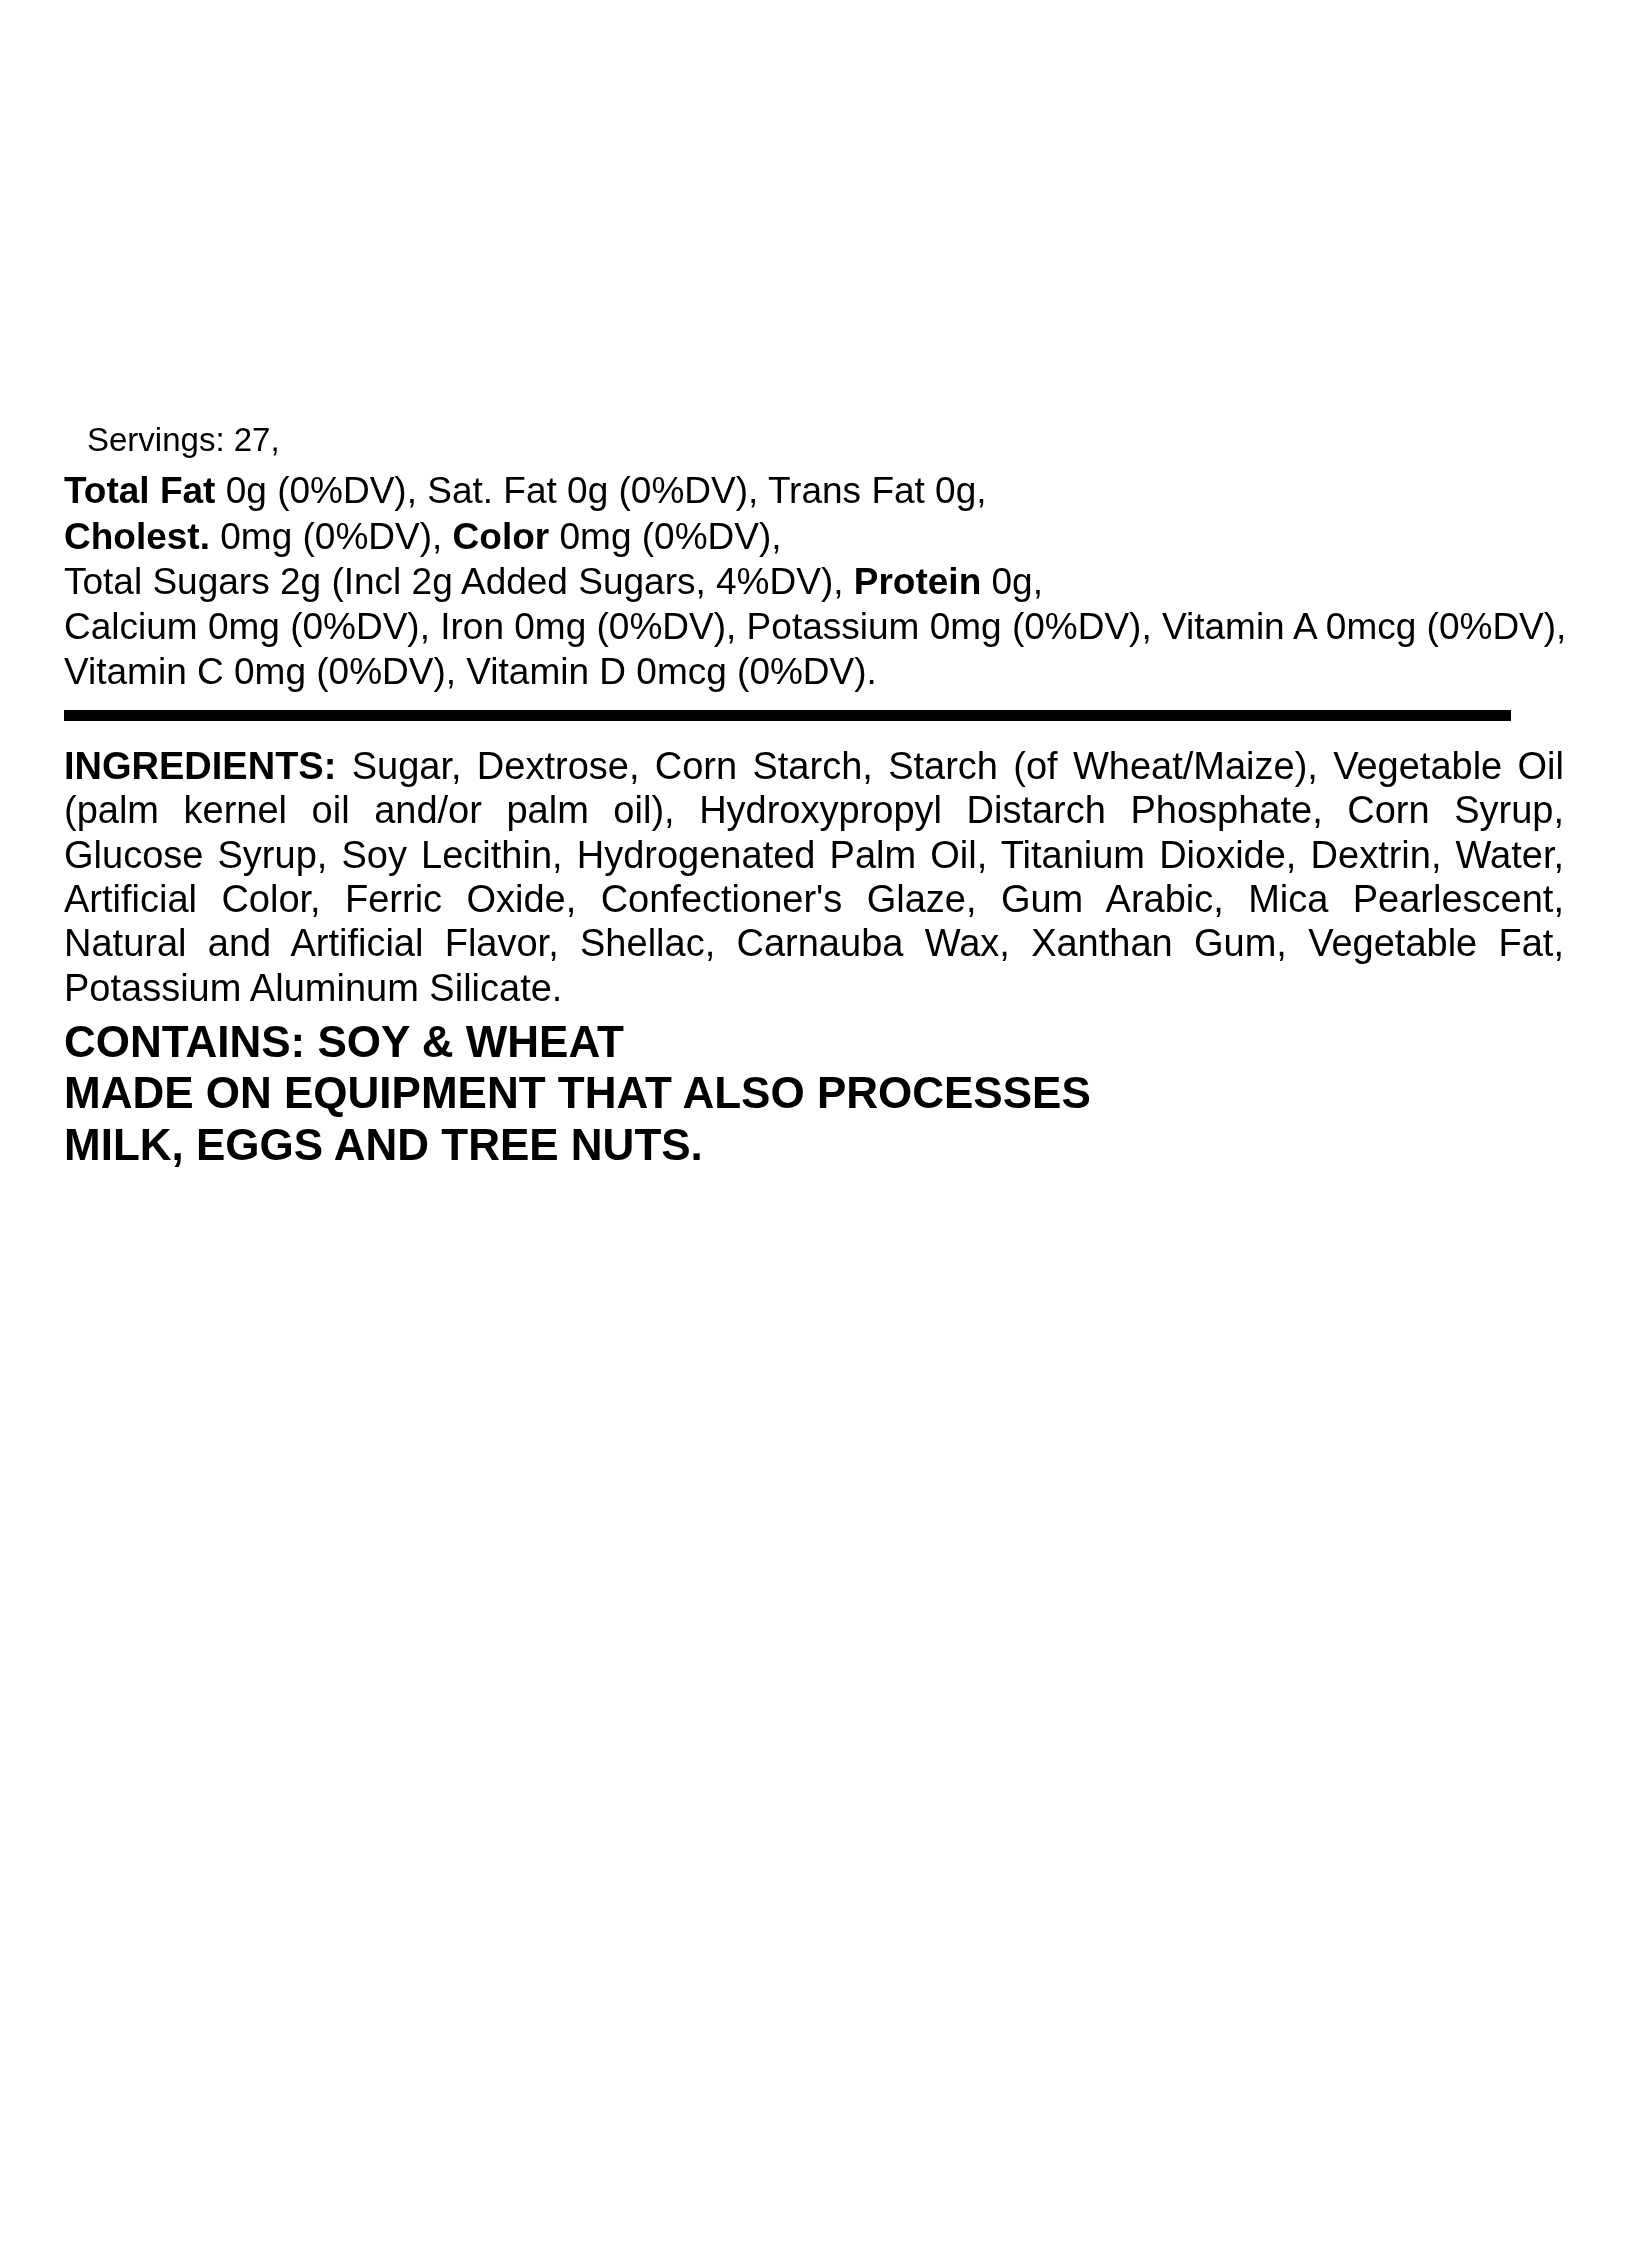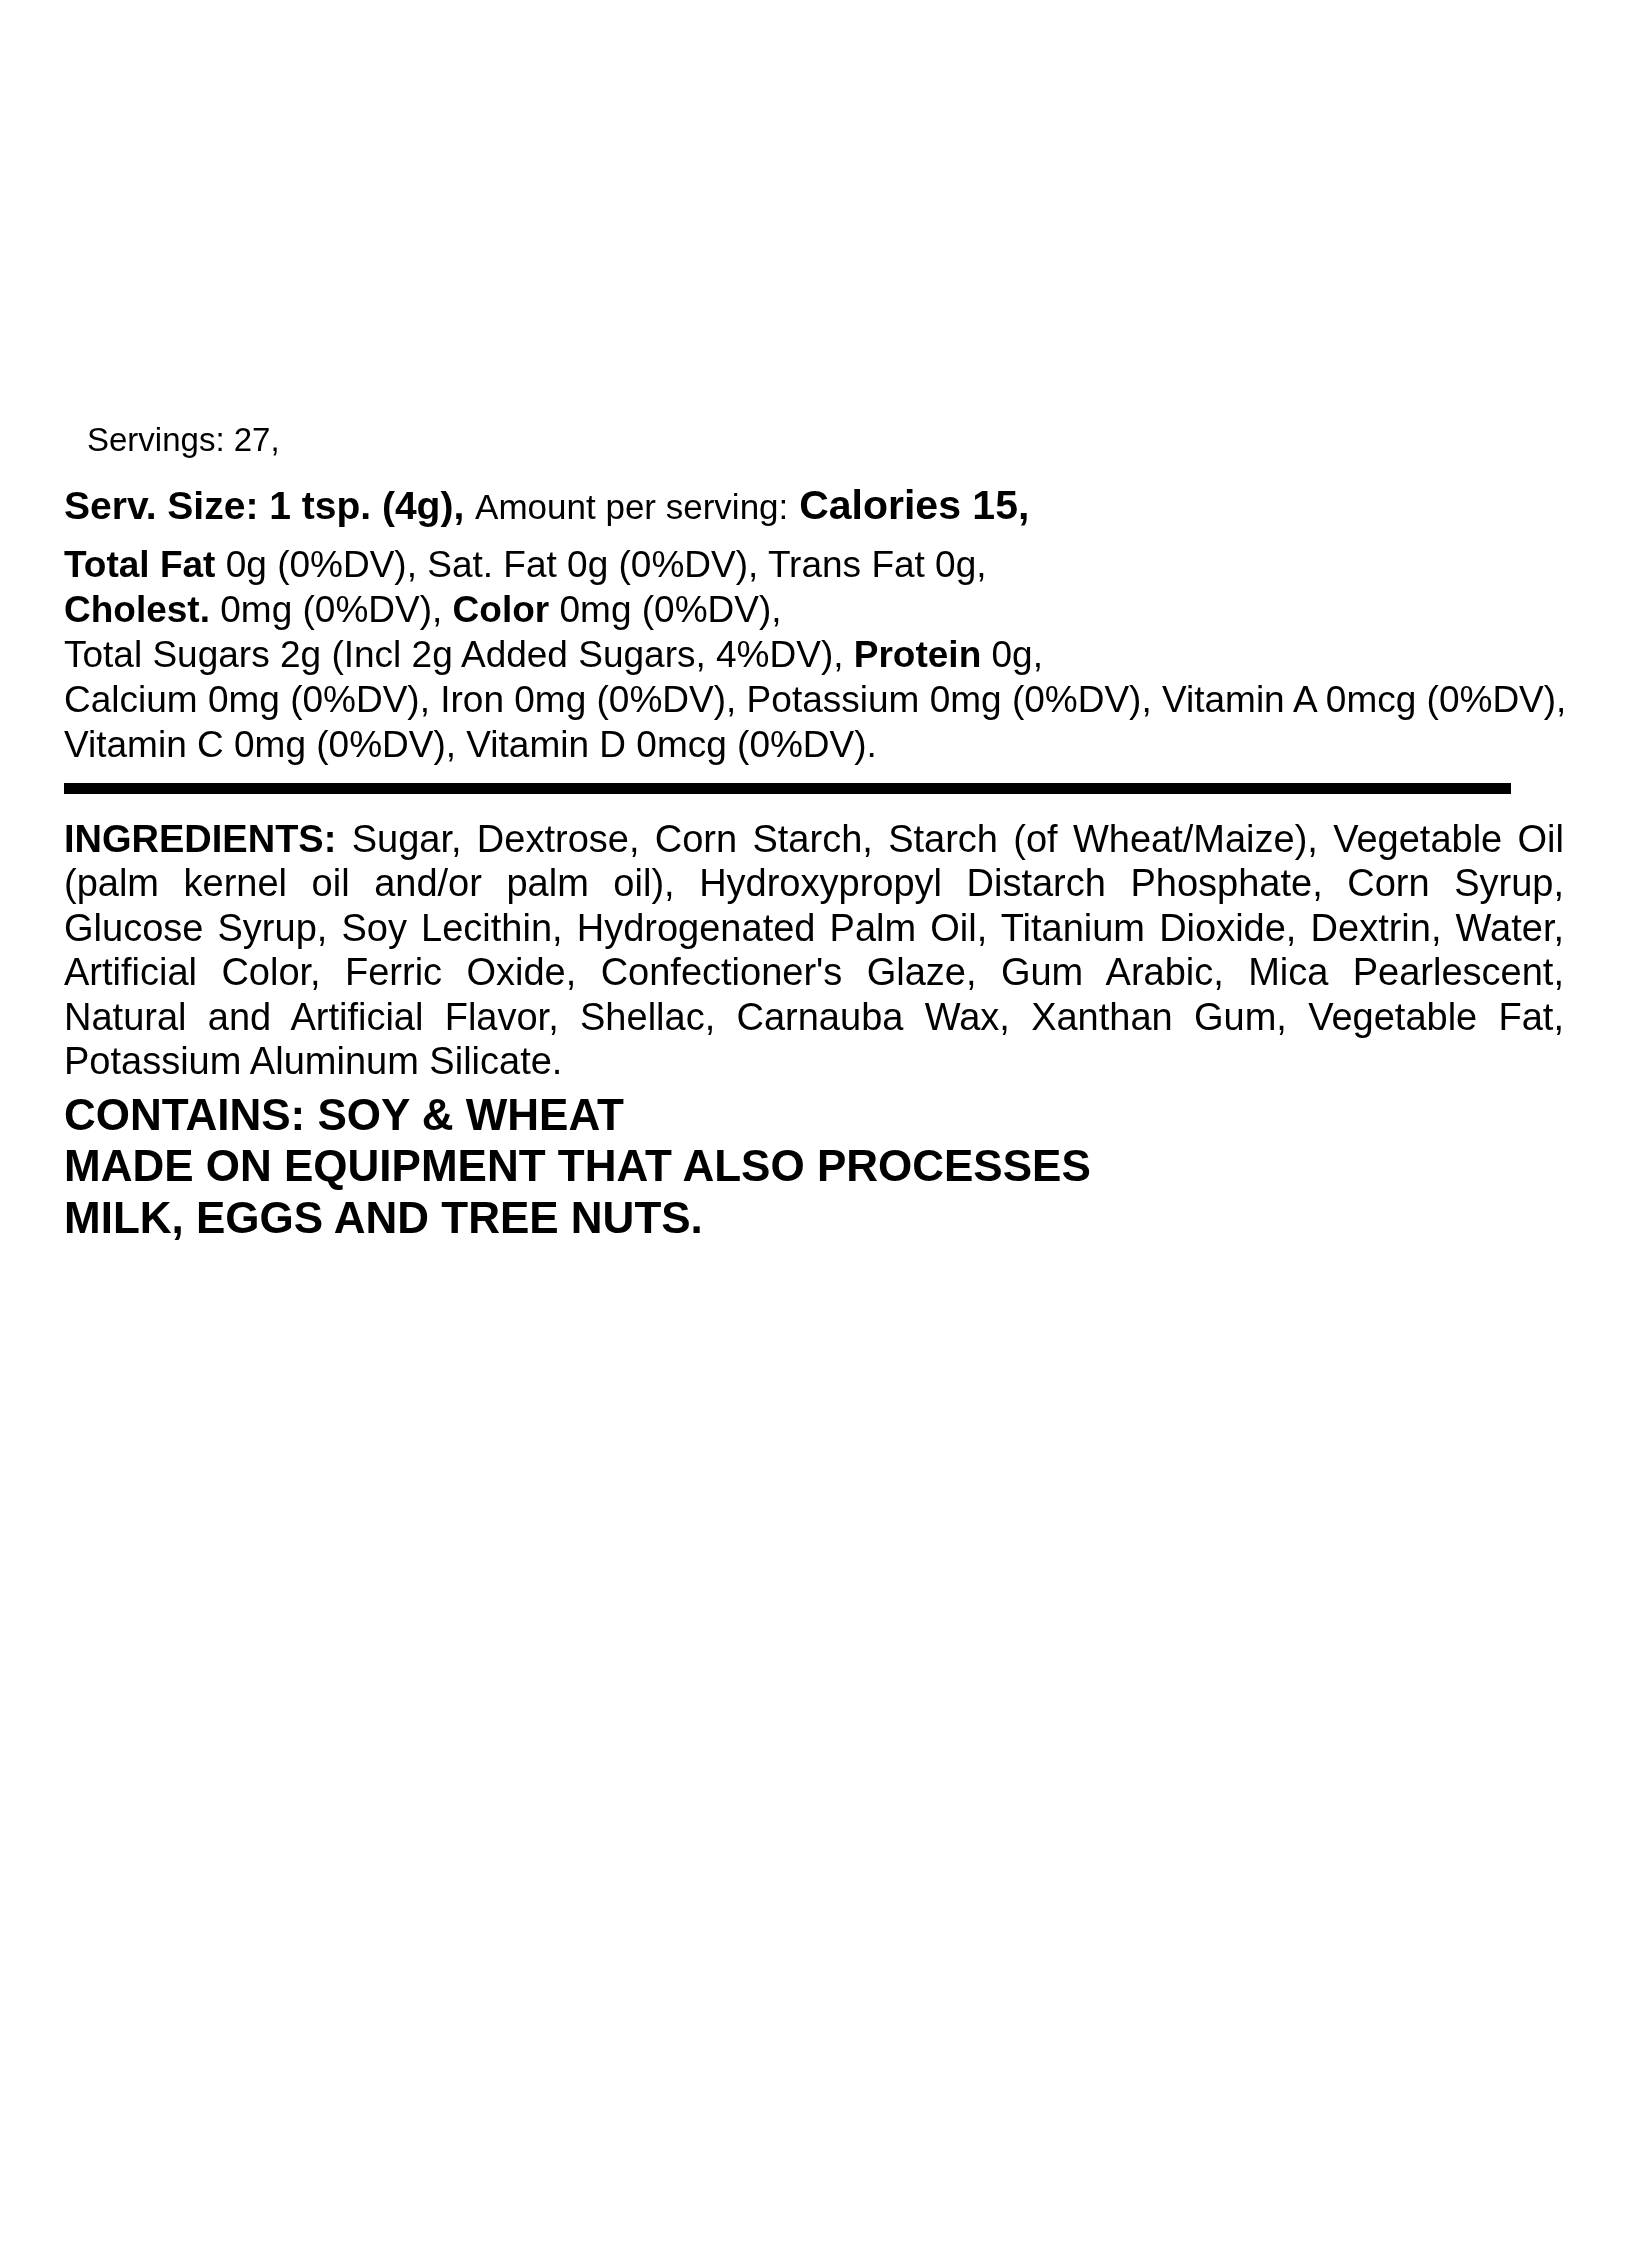--- a/index.html
+++ b/index.html
@@ -87,26 +87,20 @@
 </style>
 </head>
 <body>
 
 <div class="label">
 
   <div class="nf-headline">
     <span class="nf-servings">Servings: 27,</span>
   </div>
 
-  <div class="nf-servsize">
-    <span class="b">Serv. Size:</span>
-    <span class="b">1 tsp. (4g),</span>
-    <span class="r">Amount per serving:</span>
-    <span class="cal">Calories 15,</span>
-  </div>
 
   <div class="nf-body">
     <span class="line"><span class="b">Total Fat</span><span> 0g (0%DV), Sat. Fat 0g (0%DV), Trans Fat 0g,</span></span>
 
     <span class="line"><span class="b">Cholest.</span><span> 0mg (0%DV), </span><span class="b">Color</span><span> 0mg (0%DV),</span></span>
 
 
     <span class="line"><span>Total Sugars 2g (Incl 2g Added Sugars, 4%DV), </span><span class="b">Protein</span><span> 0g,</span></span>
 
     <span class="wrapline">Calcium 0mg (0%DV), Iron 0mg (0%DV), Potassium 0mg (0%DV), Vitamin A 0mcg (0%DV), Vitamin C 0mg (0%DV), Vitamin D 0mcg (0%DV).</span>

